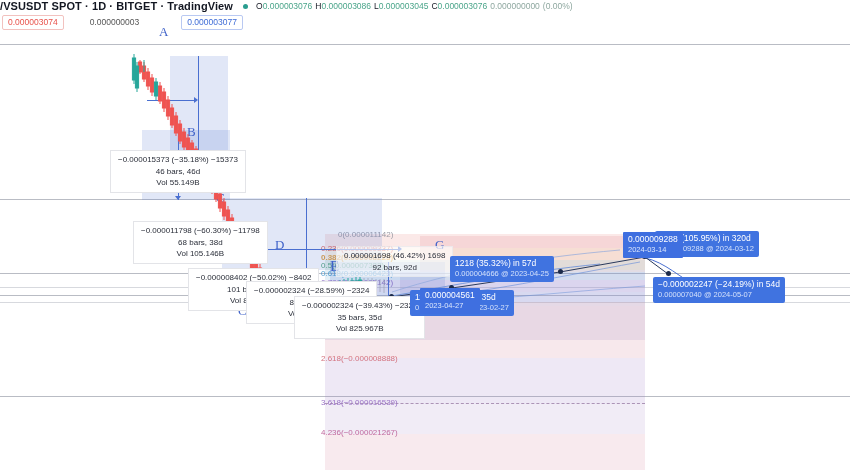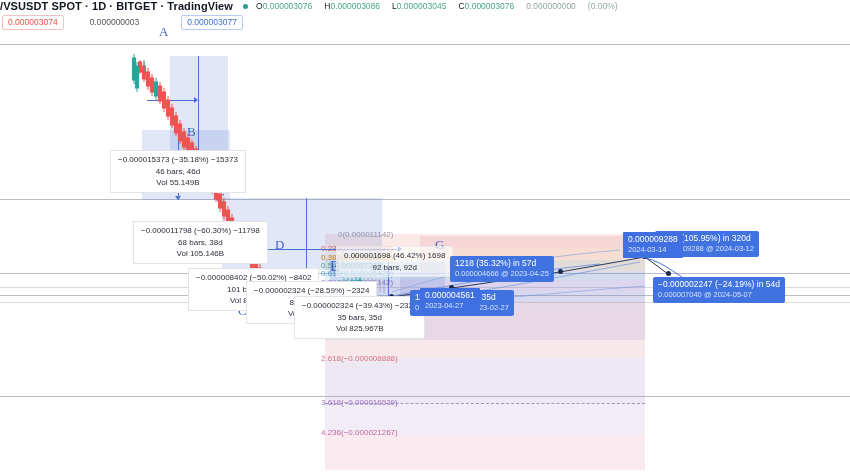--- a/index.html
+++ b/index.html
@@ -10,21 +10,21 @@
     font-size:9px;
     color:#131722;
     position:relative;
   }
   .chart-root{position:absolute;inset:0;background:#fff;}
 
   
   .legend{position:absolute;left:0;top:0;height:12px;display:flex;align-items:center;gap:4px;white-space:nowrap;}
   .legend-title{font-size:11px;color:#131722;letter-spacing:.1px;font-weight:bold;}
   .legend-dot{width:5px;height:5px;border-radius:50%;background:#2a9d8f;display:inline-block;margin:0 4px 0 6px;}
-  .ohlc{display:flex;gap:12px;align-items:center;font-size:8.5px;}
+  .ohlc{display:flex;gap:3px;align-items:center;font-size:8.5px;}
   .ohlc .k{color:#131722;}
   .ohlc .v{color:#4aa58a;}
   .ohlc .flat{color:#8fa8a0;}
 
   .price-badges{position:absolute;left:2px;top:15px;display:flex;align-items:center;gap:20px;}
   .pb{font-size:8.5px;padding:2px 5px;border-radius:2px;line-height:1.1;}
   .pb.red{color:#e8514a;border:1px solid #f2c2bf;background:#fff;}
   .pb.gray{color:#555;border:1px solid transparent;background:#fff;}
   .pb.blue{color:#3d6bd6;border:1px solid #b9c9f2;background:#fff;margin-left:16px;}
 

